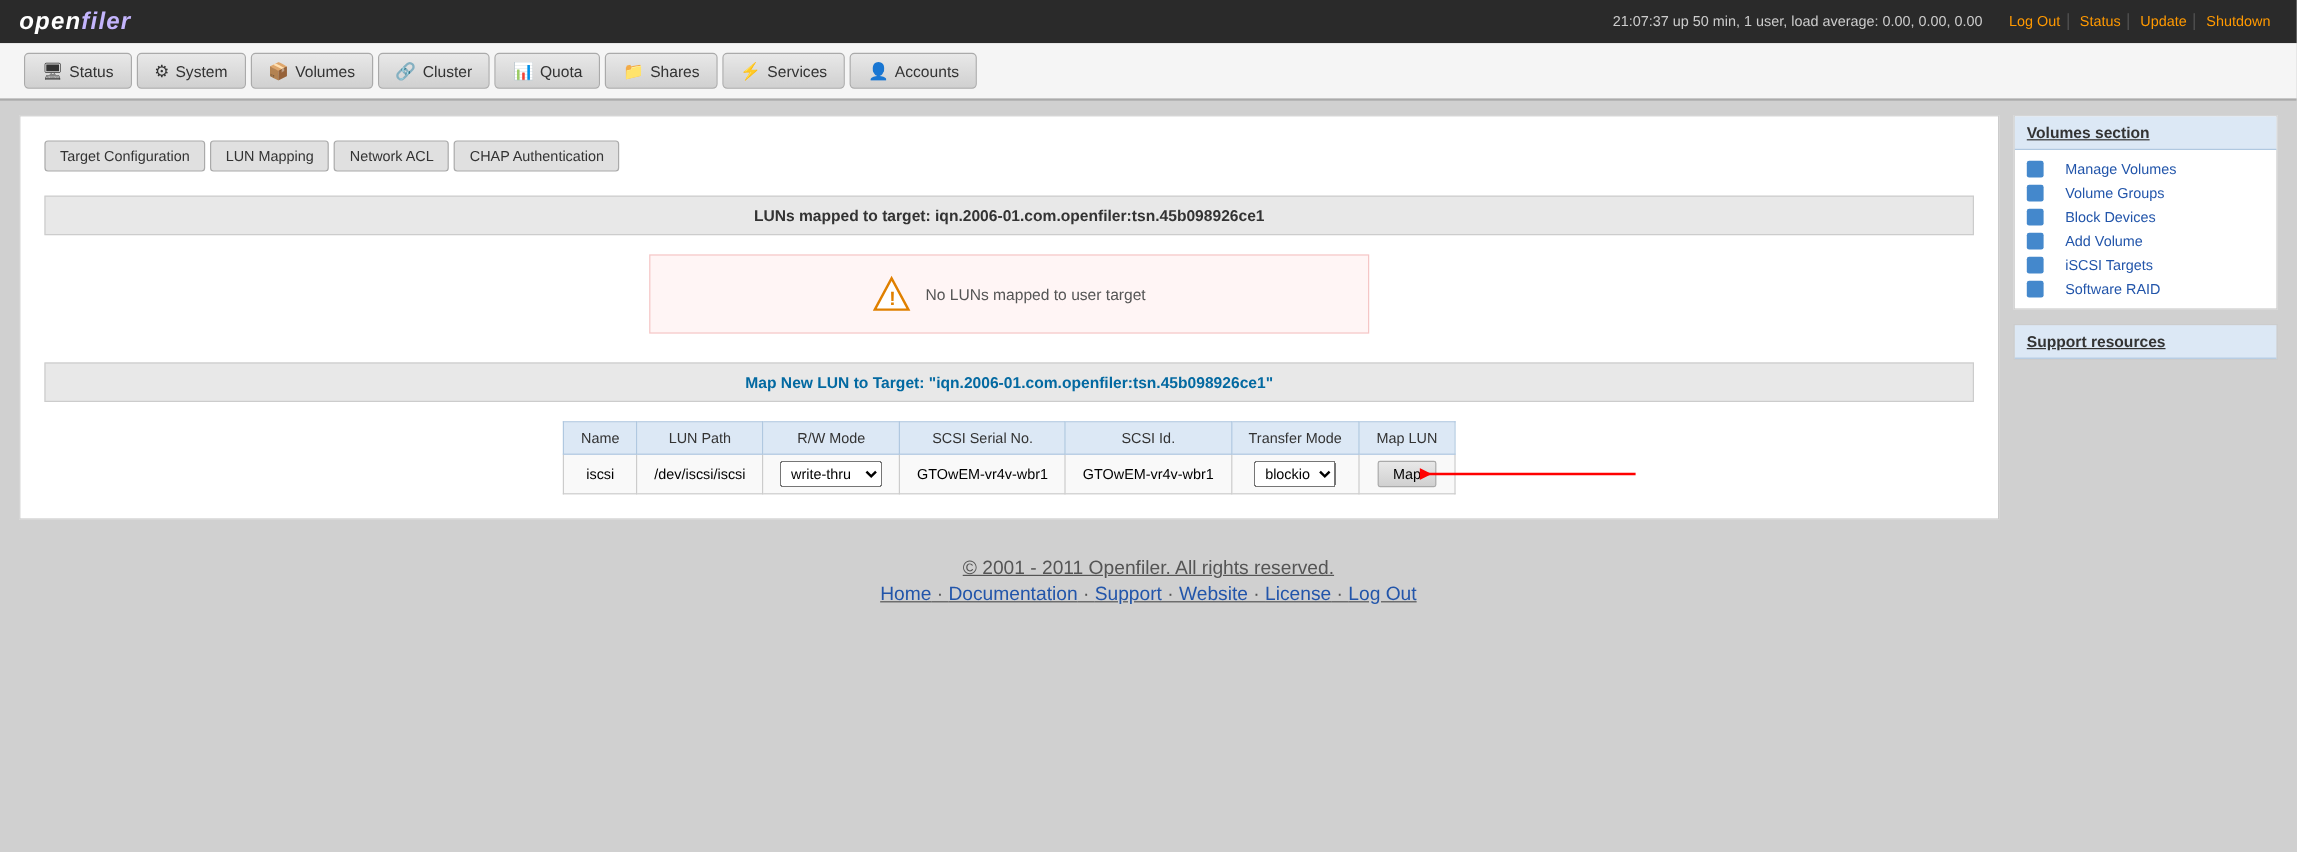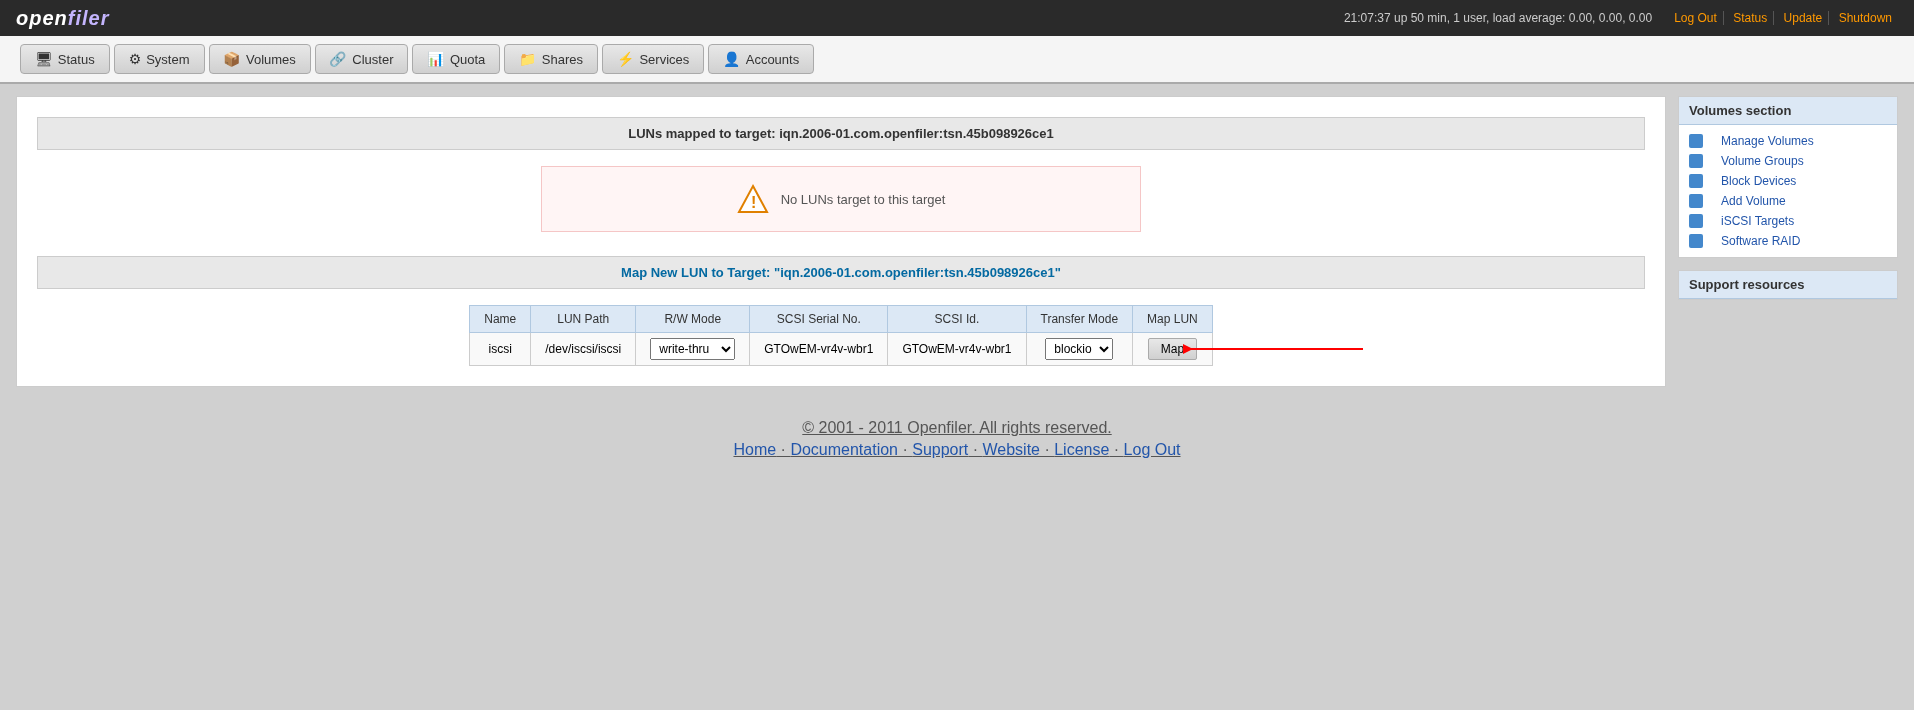--- a/index.html
+++ b/index.html
@@ -185,20 +185,21 @@
       margin-bottom: 12px;
       padding: 0;
     }
     .sidebar-section-title {
       background: #dce8f5;
       border-bottom: 1px solid #b0c8e0;
       padding: 6px 10px;
       font-size: 13px;
       font-weight: bold;
       color: #333;
+      text-decoration: underline;
     }
     .sidebar-section ul {
       list-style: none;
       padding: 6px 0;
     }
     .sidebar-section ul li {
       padding: 3px 10px;
     }
     .sidebar-section ul li a {
       color: #2255aa;
@@ -277,29 +278,35 @@
   <a class="nav-tab">
     <span class="tab-icon">👤</span>
     <span>Accounts</span>
   </a>
 </div>
 
 <div id="content-wrapper">
 
   <div id="main-panel">
 
+    <div class="sub-tabs">
+      <div class="sub-tab">Target Configuration</div>
+      <div class="sub-tab">LUN Mapping</div>
+      <div class="sub-tab">Network ACL</div>
+      <div class="sub-tab">CHAP Authentication</div>
+    </div>
 
     <div class="section-heading">LUNs mapped to target: iqn.2006-01.com.openfiler:tsn.45b098926ce1</div>
 
     <div class="warning-box">
       <svg class="warning-icon" viewBox="0 0 32 32" fill="none" xmlns="http://www.w3.org/2000/svg">
         <polygon points="16,3 30,29 2,29" fill="#fff" stroke="#e08000" stroke-width="2"></polygon>
         <text x="14" y="25" font-size="16" fill="#e08000" font-weight="bold">!</text>
       </svg>
-      <span class="warning-text">No LUNs target to this target</span>
+      <span class="warning-text">No LUNs mapped to user target</span>
     </div>
 
     <div class="map-heading">Map New LUN to Target: "iqn.2006-01.com.openfiler:tsn.45b098926ce1"</div>
 
     <div style="position: relative;">
       <table class="lun-table">
         <thead>
           <tr>
             <th>Name</th>
             <th>LUN Path</th>

